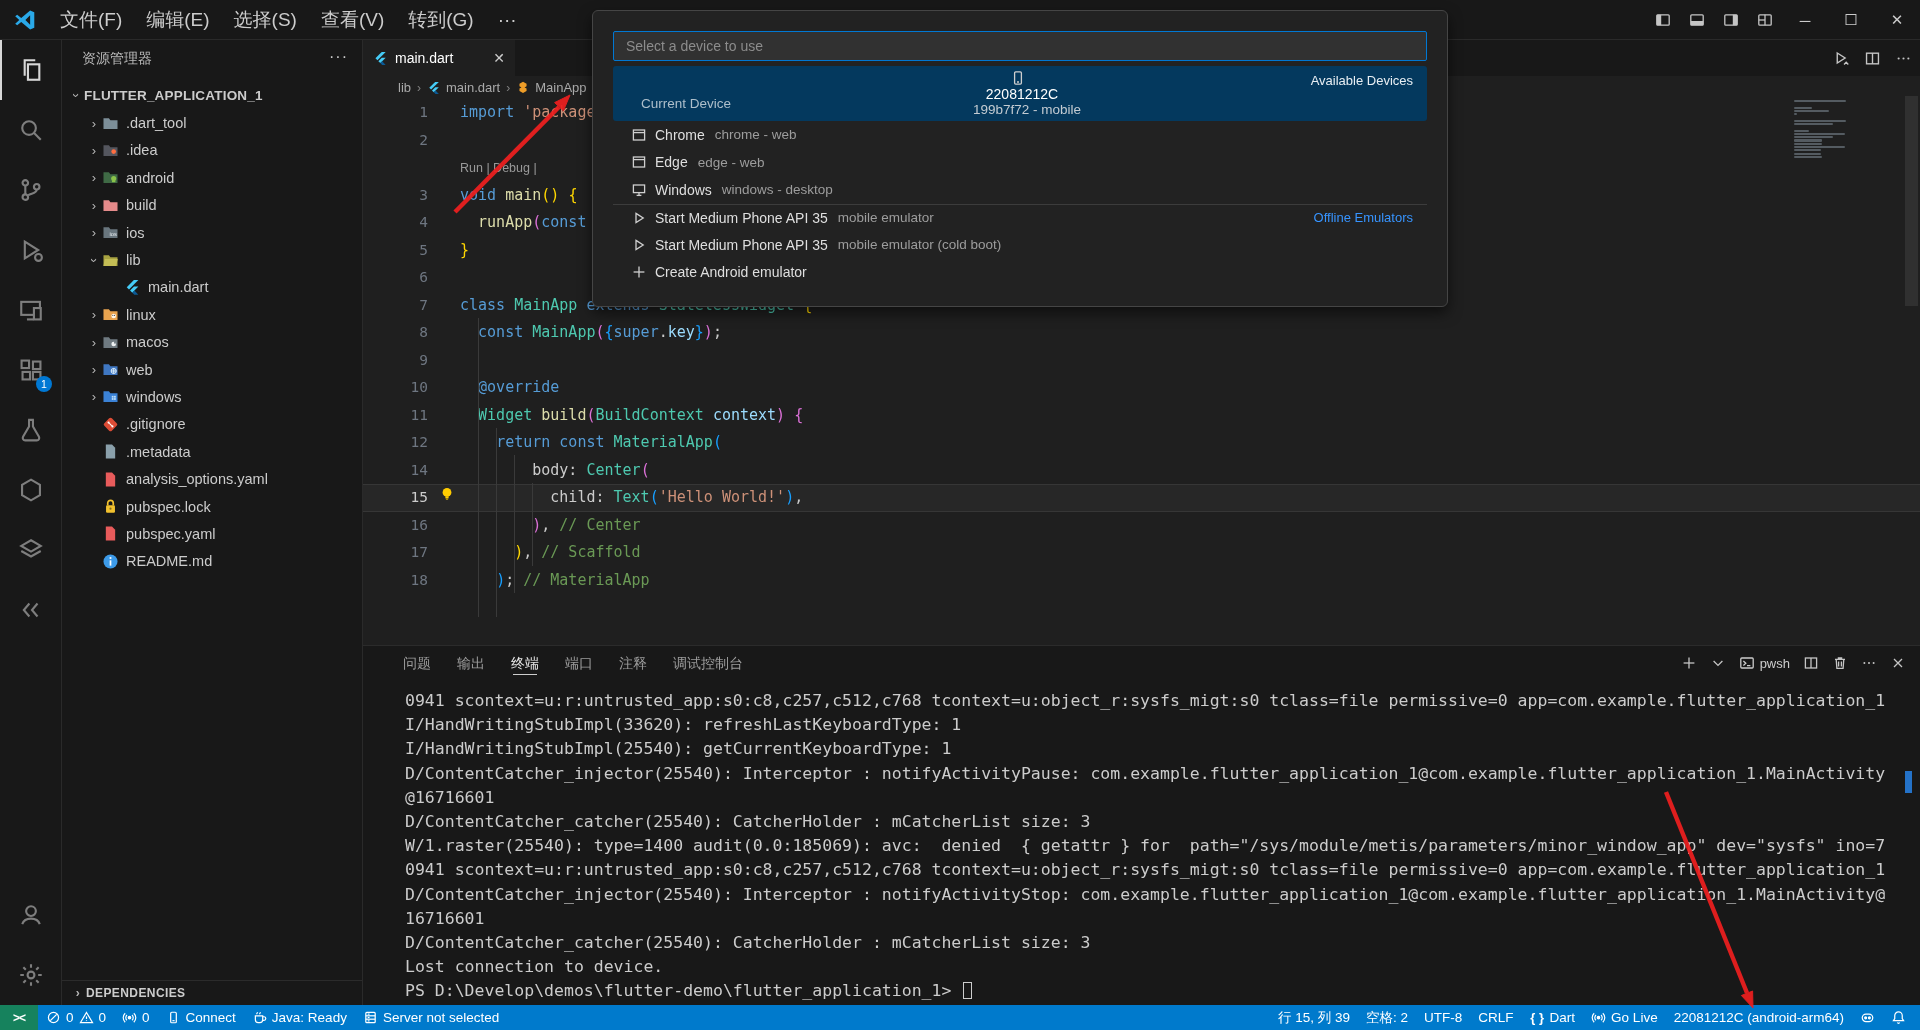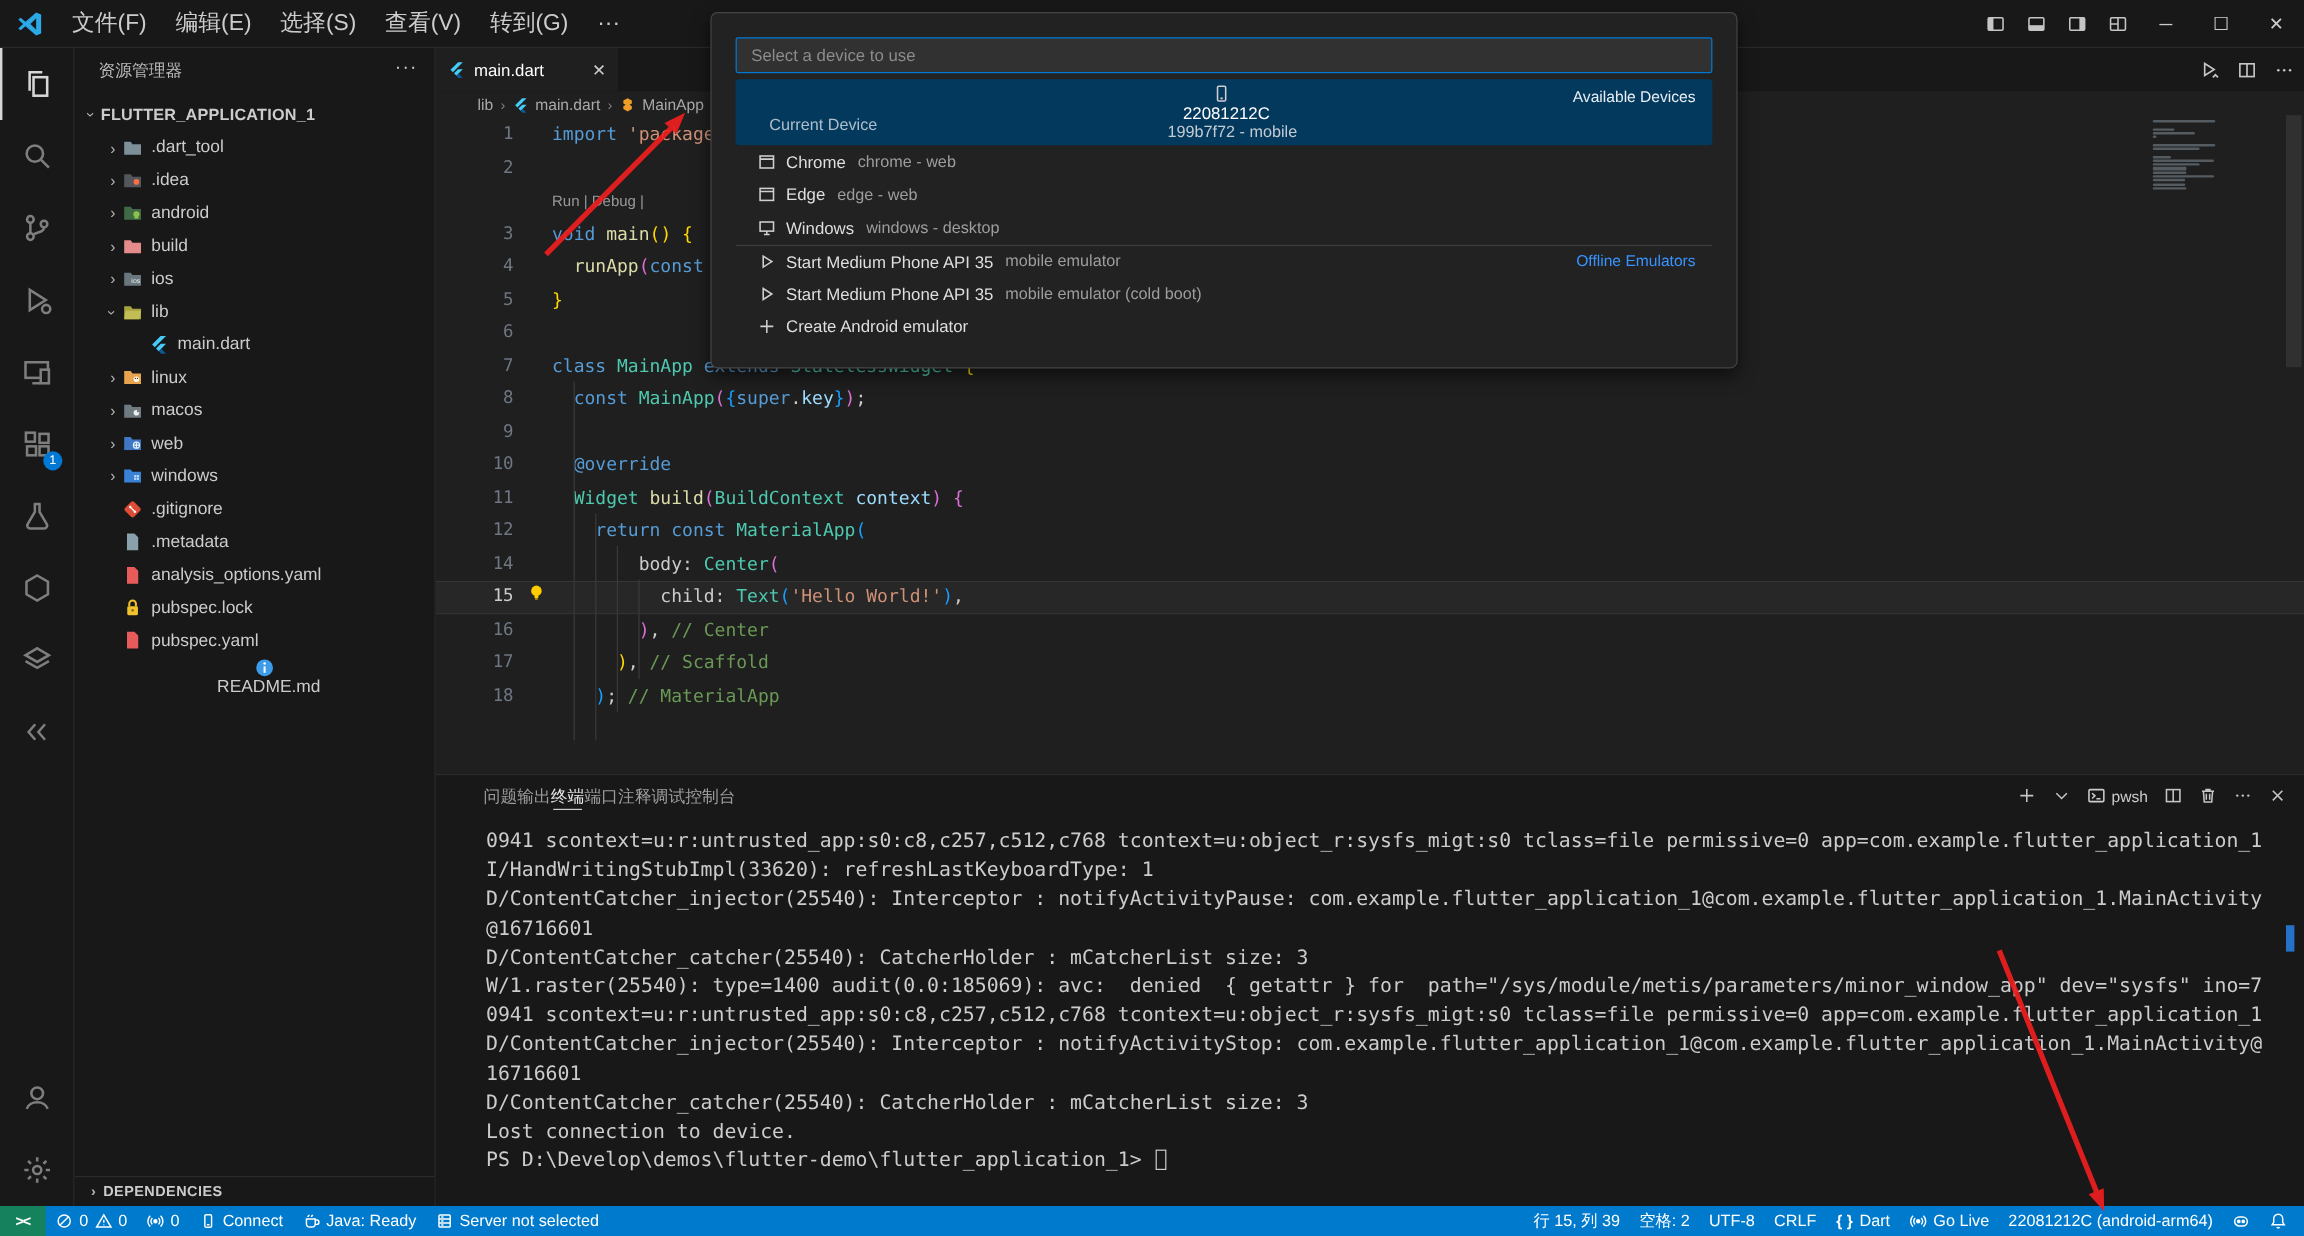--- a/index.html
+++ b/index.html
@@ -50,21 +50,21 @@
   .tk-kw{color:#569cd6}.tk-cls{color:#4ec9b0}.tk-fn{color:#dcdcaa}.tk-var{color:#9cdcfe}
   .tk-str{color:#ce9178}.tk-cmt{color:#6a9955}.tk-pl{color:#cccccc}
   .tk-b1{color:#ffd700}.tk-b2{color:#da70d6}.tk-b3{color:#179fff}
   .guide{position:absolute;width:1px;background:#3a3a3a;}
   #bulb{position:absolute;width:16px;height:16px;left:76px;}
   #minimap{position:absolute;right:72px;top:100px;width:54px;z-index:1;}
   .mm-bar{height:2.2px;margin-bottom:1.1px;background:rgba(170,190,205,.38);border-radius:1px;}
   #ed-scrollbar{position:absolute;right:2px;top:96px;width:13px;height:210px;background:rgba(120,120,120,.2);z-index:1;}
   
   #panel{position:absolute;left:363px;top:645px;right:0;bottom:25px;background:#181818;border-top:1px solid #2b2b2b;z-index:2;}
-  #panel-tabs{position:absolute;left:40px;top:0;height:34px;display:flex;align-items:flex-end;}
+  #panel-tabs{position:absolute;left:40px;top:0;height:34px;display:flex;gap:26px;align-items:flex-end;}
   .ptab{font-size:14px;color:#9d9d9d;height:34px;line-height:34px;position:relative;}
   .ptab.active{color:#e7e7e7;}
   .ptab.active:after{content:"";position:absolute;left:2px;right:2px;bottom:5px;height:1px;background:#cccccc;}
   #panel-actions{position:absolute;right:14px;top:0;height:34px;display:flex;align-items:center;gap:13px;color:#c5c5c5;}
   #panel-actions svg{width:16px;height:16px;}
   #panel-actions .pwsh{display:flex;align-items:center;gap:5px;font-size:13px;color:#cccccc;}
   #term{position:absolute;left:42px;top:43px;right:10px;font-family:"DejaVu Sans Mono",monospace;font-size:16.5px;color:#cccccc;}
   .tline{height:24.2px;line-height:24.2px;white-space:pre;}
   #cursor{display:inline-block;width:9px;height:17px;border:1px solid #cccccc;vertical-align:-3px;margin-left:2px;}
   #term-marker{position:absolute;right:8px;top:125px;width:7px;height:22px;background:#2472c8;}
@@ -357,21 +357,21 @@
           </svg></span>
         <span>pubspec.lock</span>
       </div>
       <div class="tree-row" style="padding-left: 24px;">
         <span class="chev"></span>
         <span class="tree-ic"><svg viewBox="0 0 16 16" style="width:100%;height:100%">
             <path d="M3.6 1.4h5.8l3 3v10.2h-8.8z" fill="#e85b5b"></path>
           </svg></span>
         <span>pubspec.yaml</span>
       </div>
-      <div class="tree-row" style="padding-left: 24px; flex-direction: column;">
+      <div class="tree-row" style="padding-left: 24px;">
         <span class="chev"></span>
         <span class="tree-ic"><svg viewBox="0 0 16 16" style="width:100%;height:100%">
             <circle cx="8" cy="8" r="6.6" fill="#3d9be9"></circle>
             <rect x="7.2" y="6.9" width="1.6" height="5" fill="#fff"></rect>
             <circle cx="8" cy="4.7" r="1" fill="#fff"></circle>
           </svg></span>
         <span>README.md</span>
       </div>
     </div>
   <div id="dependencies">
@@ -526,20 +526,21 @@
       </div>
       <div>
         <span style="width:16px;height:16px;display:block"><svg viewBox="0 0 16 16" fill="none" stroke="currentColor" stroke-width="1.3" style="width:100%;height:100%">
             <path d="M4 4l8 8 M12 4l-8 8"></path>
           </svg></span>
       </div>
     </div>
   <div id="term">
       <div class="tline">0941 scontext=u:r:untrusted_app:s0:c8,c257,c512,c768 tcontext=u:object_r:sysfs_migt:s0 tclass=file permissive=0 app=com.example.flutter_application_1</div>
       <div class="tline">I/HandWritingStubImpl(33620): refreshLastKeyboardType: 1</div>
+      <div class="tline">I/HandWritingStubImpl(25540): getCurrentKeyboardType: 1</div>
       <div class="tline">D/ContentCatcher_injector(25540): Interceptor : notifyActivityPause: com.example.flutter_application_1@com.example.flutter_application_1.MainActivity</div>
       <div class="tline">@16716601</div>
       <div class="tline">D/ContentCatcher_catcher(25540): CatcherHolder : mCatcherList size: 3</div>
       <div class="tline">W/1.raster(25540): type=1400 audit(0.0:185069): avc:  denied  { getattr } for  path="/sys/module/metis/parameters/minor_window_app" dev="sysfs" ino=7</div>
       <div class="tline">0941 scontext=u:r:untrusted_app:s0:c8,c257,c512,c768 tcontext=u:object_r:sysfs_migt:s0 tclass=file permissive=0 app=com.example.flutter_application_1</div>
       <div class="tline">D/ContentCatcher_injector(25540): Interceptor : notifyActivityStop: com.example.flutter_application_1@com.example.flutter_application_1.MainActivity@</div>
       <div class="tline">16716601</div>
       <div class="tline">D/ContentCatcher_catcher(25540): CatcherHolder : mCatcherList size: 3</div>
       <div class="tline">Lost connection to device.</div>
       <div class="tline"><span>PS D:\Develop\demos\flutter-demo\flutter_application_1&gt; </span><span id="cursor"></span></div>

